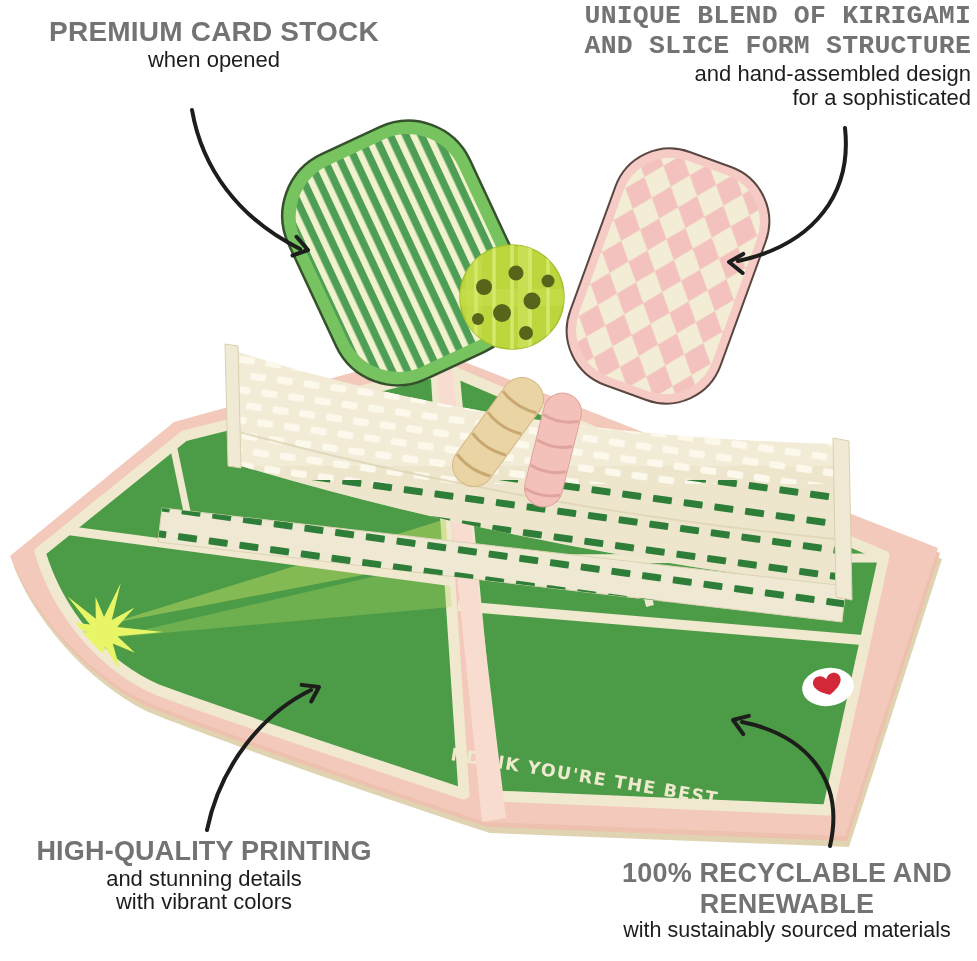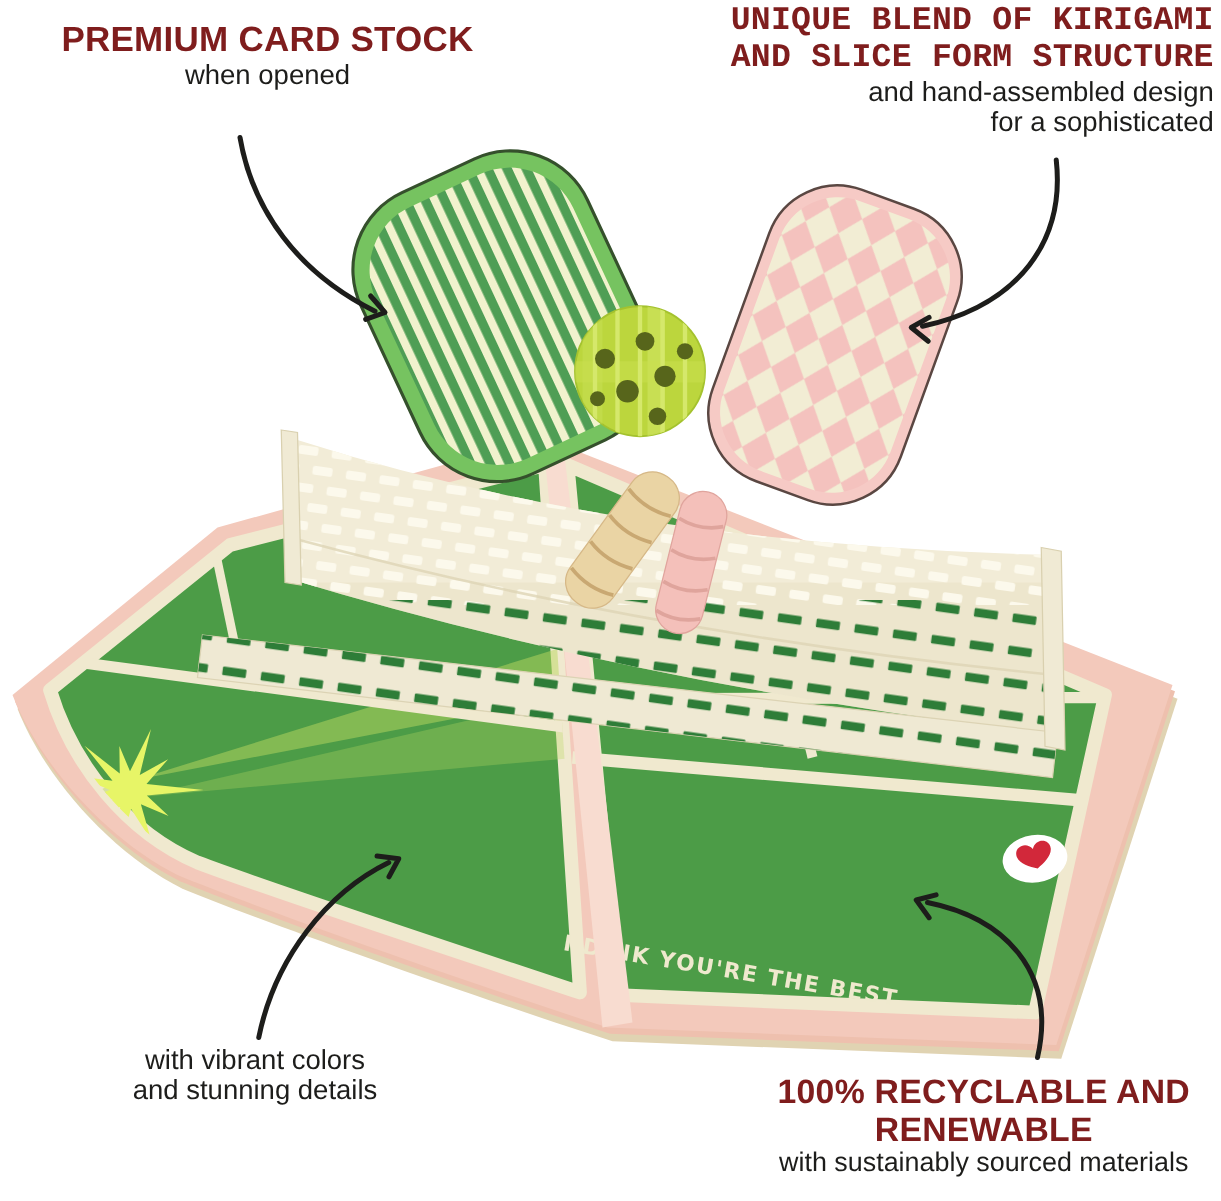--- a/index.html
+++ b/index.html
@@ -11,21 +11,21 @@
     color:#1d1d1b;
     overflow:hidden;
   }
   .stage svg.art{position:absolute;left:0;top:0;}
   .callout{position:absolute;z-index:2;}
   .callout .title{
     font-weight:700;
     font-size:27px;
     line-height:1.13;
     letter-spacing:.2px;
-    color:#7f1d1d;
+    color:#737373;
   }
   .callout .sub{
     font-size:22px;
     line-height:1.08;
     color:#1d1d1b;
   }
   .co-tl{left:28px;top:16px;width:372px;text-align:center;}
   .co-tl .title{font-size:28px;}
   .co-tr{top:2px;right:6px;width:460px;text-align:right;}
   .co-tr .title{font-size:26.5px;white-space:nowrap;font-family:Liberation Mono, monospace;}
@@ -179,22 +179,23 @@
   </div>
 
   <div class="callout co-tr">
     <div class="title">UNIQUE BLEND OF KIRIGAMI</div>
     <div class="title">AND SLICE FORM STRUCTURE</div>
     <div class="sub nowrap">and hand-assembled design</div>
     <div class="sub nowrap">for a sophisticated</div>
   </div>
 
   <div class="callout co-bl">
+    <div class="title">HIGH-QUALITY PRINTING</div>
+    <div class="sub nowrap">and stunning details</div>
     <div class="sub nowrap">with vibrant colors</div>
-    <div class="sub nowrap">and stunning details</div>
   </div>
 
   <div class="callout co-br">
     <div class="title">100% RECYCLABLE AND</div>
     <div class="title">RENEWABLE</div>
     <div class="sub">with sustainably sourced materials</div>
   </div>
 
 </div>
 

